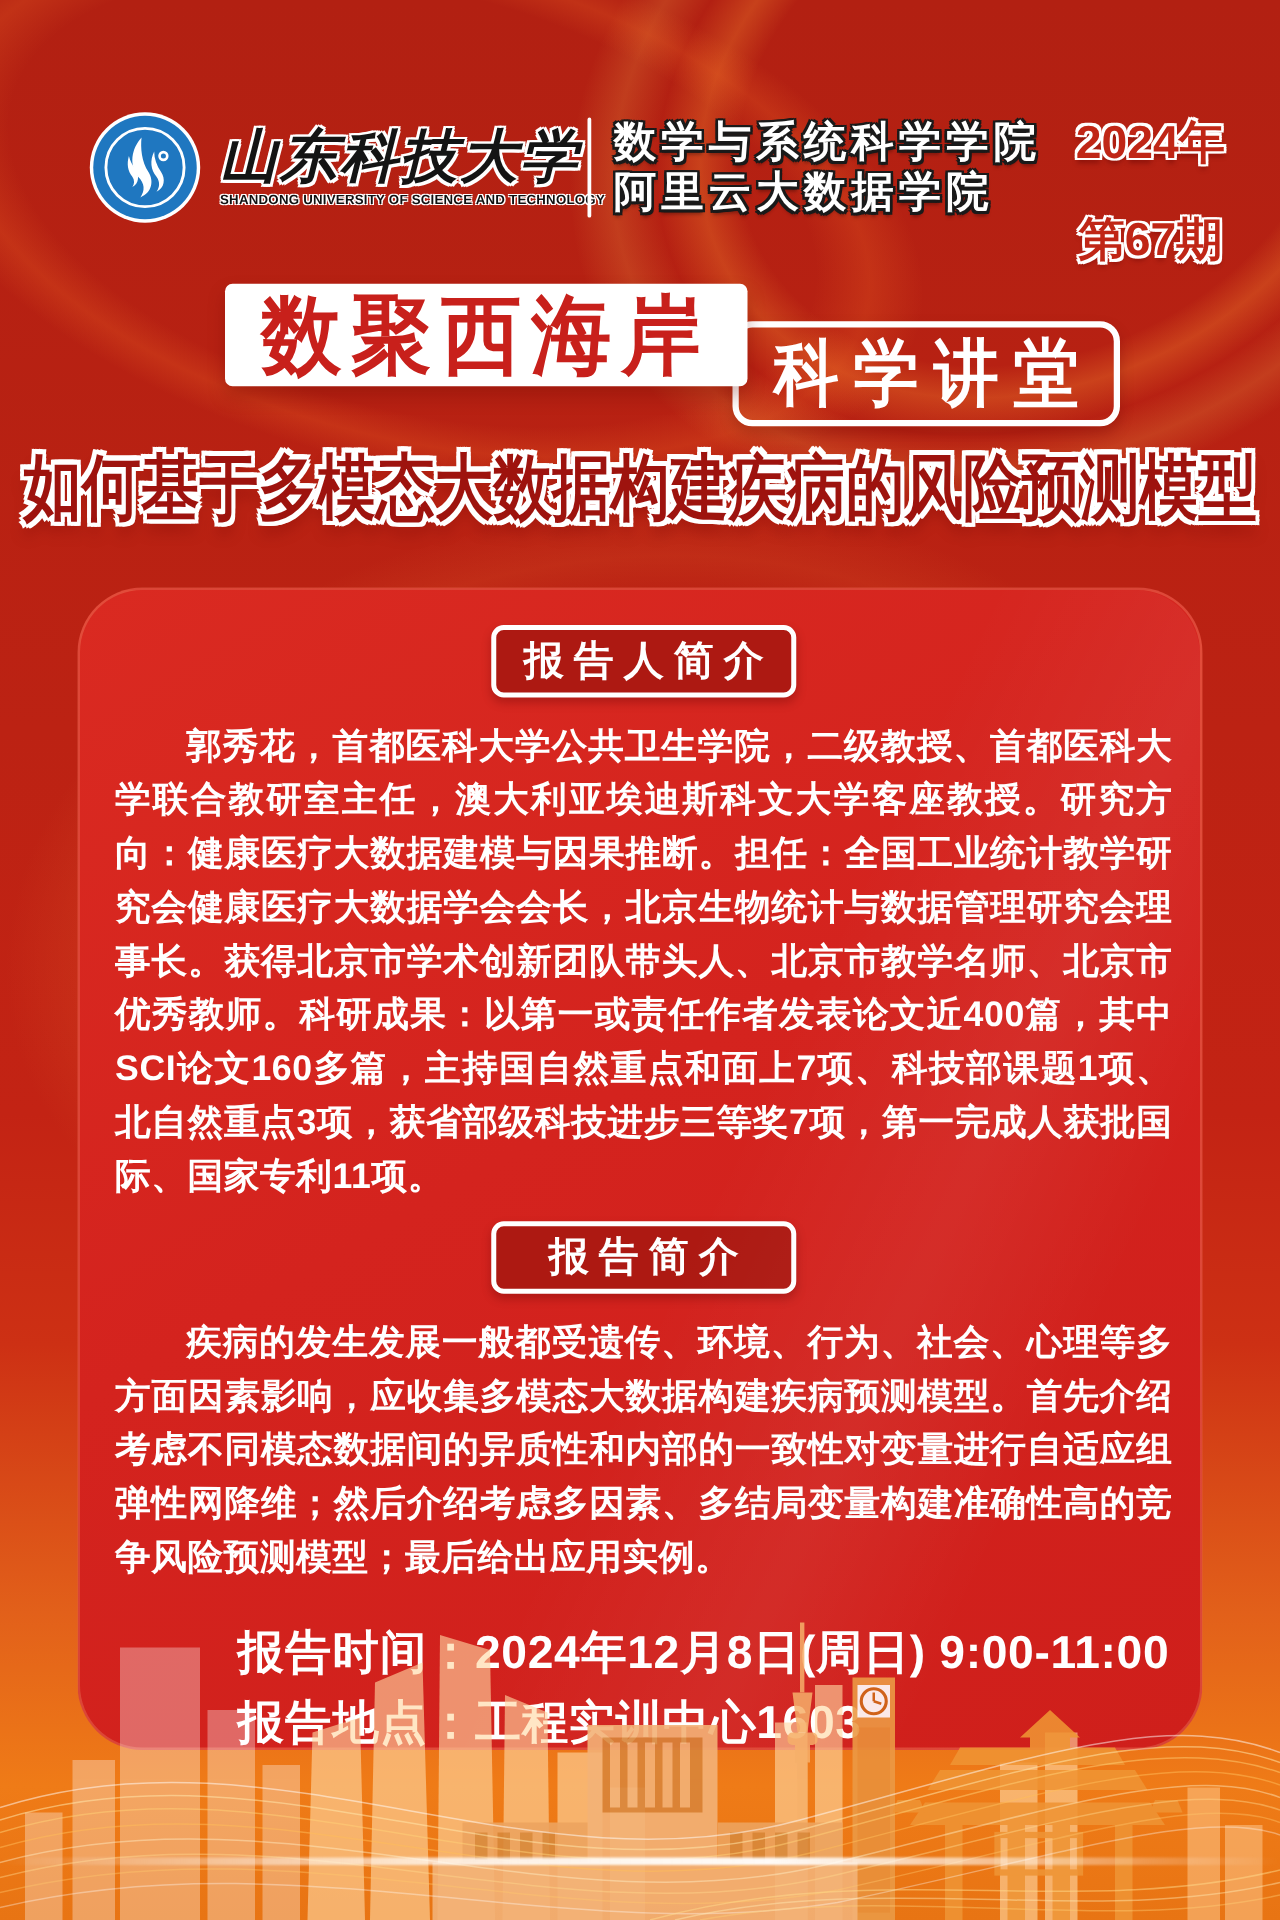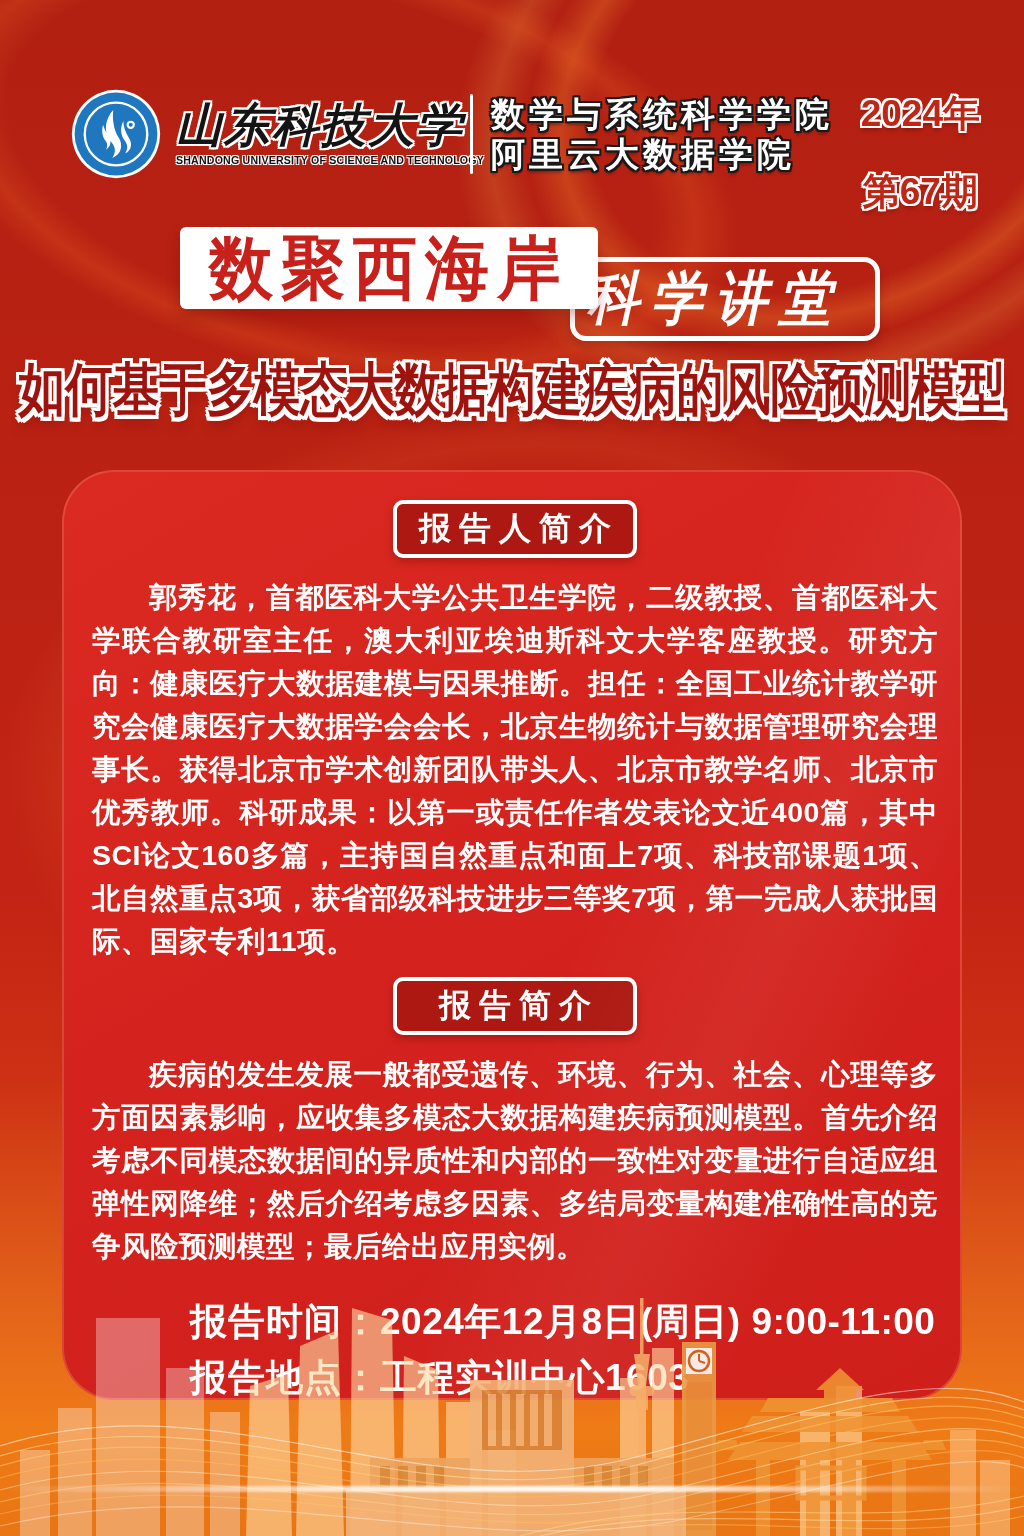--- a/index.html
+++ b/index.html
@@ -42,24 +42,23 @@
   .issue{margin-left:auto;text-align:center;}
   .issue div{
     font-size:37px;font-weight:900;color:#c02616;line-height:41px;white-space:nowrap;
     text-shadow:-2px -2px 0 #fff,2px -2px 0 #fff,-2px 2px 0 #fff,2px 2px 0 #fff,0 -2px 0 #fff,0 2px 0 #fff,-2px 0 0 #fff,2px 0 0 #fff,0 4px 4px rgba(90,0,0,.45);
     margin-top:37px;
   }
 
   
   .banner{position:absolute;left:0;top:0;width:100%;}
   .banner-sub{
-    position:absolute;left:570px;top:257px;width:300px;height:74px;
-    border:5px solid #fff;border-radius:16px;display:flex;align-items:center;
+    position:absolute;left:586px;top:257px;width:300px;height:74px;
+    border:5px solid #fff;border-radius:16px;display:flex;align-items:center;justify-content:center;
     box-shadow:0 6px 10px rgba(90,0,0,.25);
-    font-style:italic;
   }
   .banner-sub span{font-size:52px;font-weight:900;color:#fff;letter-spacing:12px;text-indent:12px;transform:scaleY(1.12);}
   .banner-main{
     position:absolute;left:160px;top:227px;width:418px;height:82px;background:#fff;border-radius:6px;
     display:flex;align-items:center;justify-content:center;box-shadow:0 8px 14px rgba(110,10,0,.3);margin-left:20px;
   }
   .banner-main span{font-size:64px;font-weight:900;color:#c8201b;letter-spacing:8px;transform:scaleY(1.08);}
 
   
   .headline{

